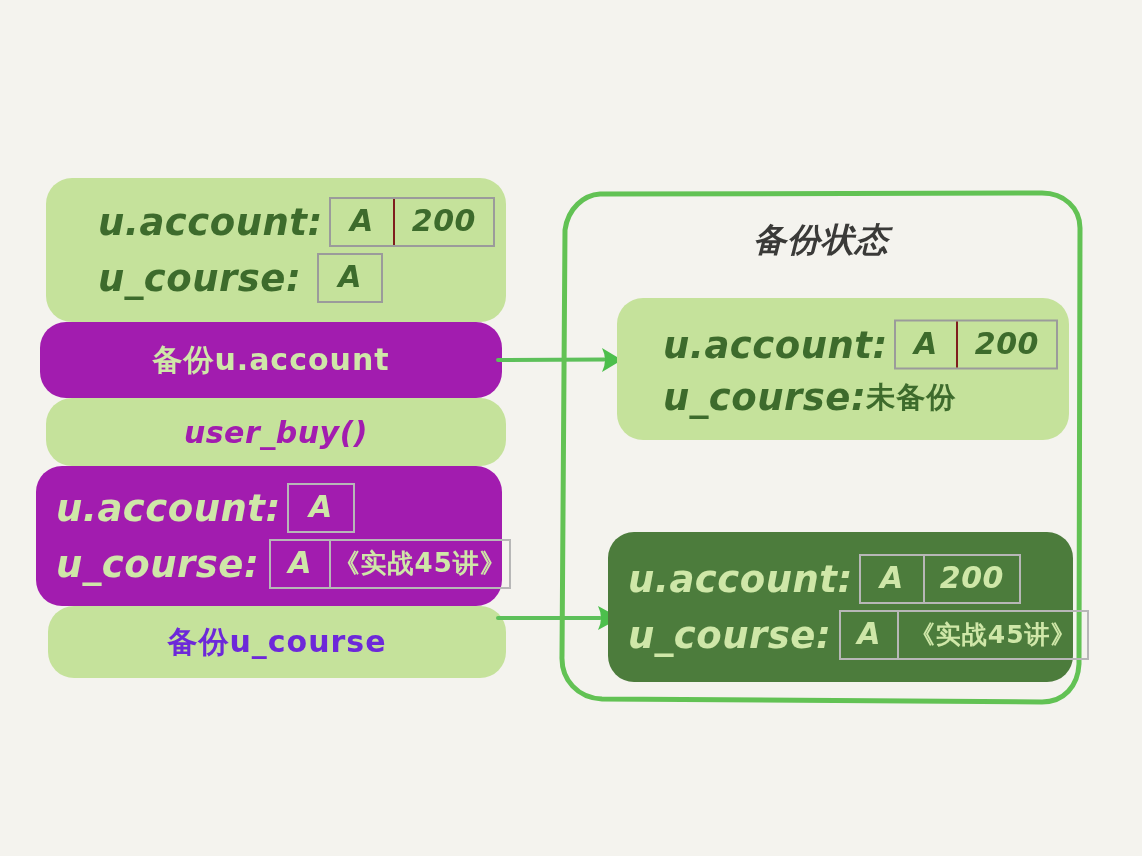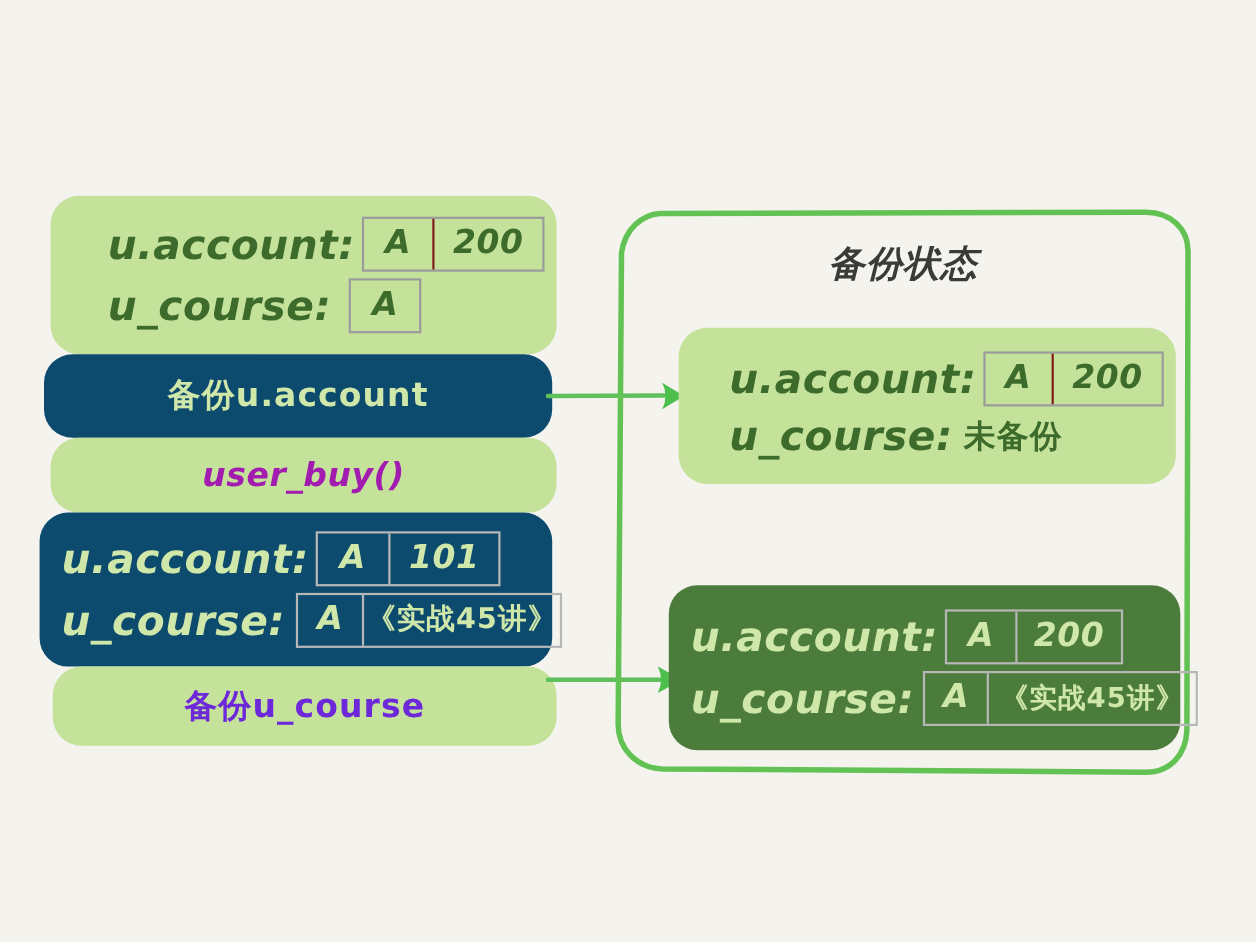--- a/index.html
+++ b/index.html
@@ -42,21 +42,21 @@
     left: 36px;
     top: 178px;
     width: 470px;
   }
   .bar {
     position: absolute;
     box-sizing: border-box;
     border-radius: 26px;
   }
   .bar.light { background: #c5e29b; }
-  .bar.dark  { background: #0c4a6e; }
+  .bar.dark  { background: #a21caf; }
 
   .bar-center {
     position: absolute;
     left: 0; right: 0;
     top: 50%;
     transform: translateY(-50%);
     text-align: center;
   }
 
   
@@ -161,21 +161,20 @@
     <div class="bar light" style="left:10px; top:220px; width:460px; height:68px;">
       <div class="bar-center hw" style="font-size:30px; color:#a21caf;">user_buy()</div>
     </div>
 
     <div class="bar dark" style="left:0px; top:288px; width:466px; height:140px;">
       <div class="bar-center">
         <div class="row" style="justify-content:flex-start; padding-left:20px; margin-bottom:6px;">
           <span class="hw row-label lbl-light">u.account:</span>
           <span class="tbl on-dark">
             <span class="cell hw txt-light" style="width:64px;">A</span>
-            <span class="cell hw txt-light" style="width:100px;">101</span>
           </span>
         </div>
         <div class="row" style="justify-content:flex-start; padding-left:20px;">
           <span class="hw row-label lbl-light">u_course:</span>
           <span class="tbl on-dark" style="margin-left:10px;">
             <span class="cell hw txt-light" style="width:58px;">A</span>
             <span class="cell hw-cn txt-light" style="width:180px; font-size:26px;">《实战45讲》</span>
           </span>
         </div>
       </div>
@@ -216,21 +215,21 @@
       <div class="bar-center">
         <div class="row" style="justify-content:flex-start; padding-left:46px; margin-bottom:6px;">
           <span class="hw row-label lbl-dark">u.account:</span>
           <span class="tbl">
             <span class="cell hw txt-dark" style="width:60px;">A</span>
             <span class="cell hw txt-dark" style="width:100px;">200</span>
           </span>
         </div>
         <div class="row" style="justify-content:flex-start; padding-left:46px;">
           <span class="hw row-label lbl-dark">u_course:</span>
-          <span class="hw-cn" style="font-size:29px; color:#3d6b2c; margin-left:10px;">未备份</span>
+          <span class="hw-cn" style="font-size:29px; color:#3d6b2c; ">未备份</span>
         </div>
       </div>
     </div>
 
     <div class="rbox dark" style="left:52px; top:346px; width:465px; height:150px;">
       <div class="bar-center">
         <div class="row" style="justify-content:flex-start; padding-left:20px; margin-bottom:6px;">
           <span class="hw row-label lbl-light">u.account:</span>
           <span class="tbl on-dark">
             <span class="cell hw txt-light" style="width:62px;">A</span>

